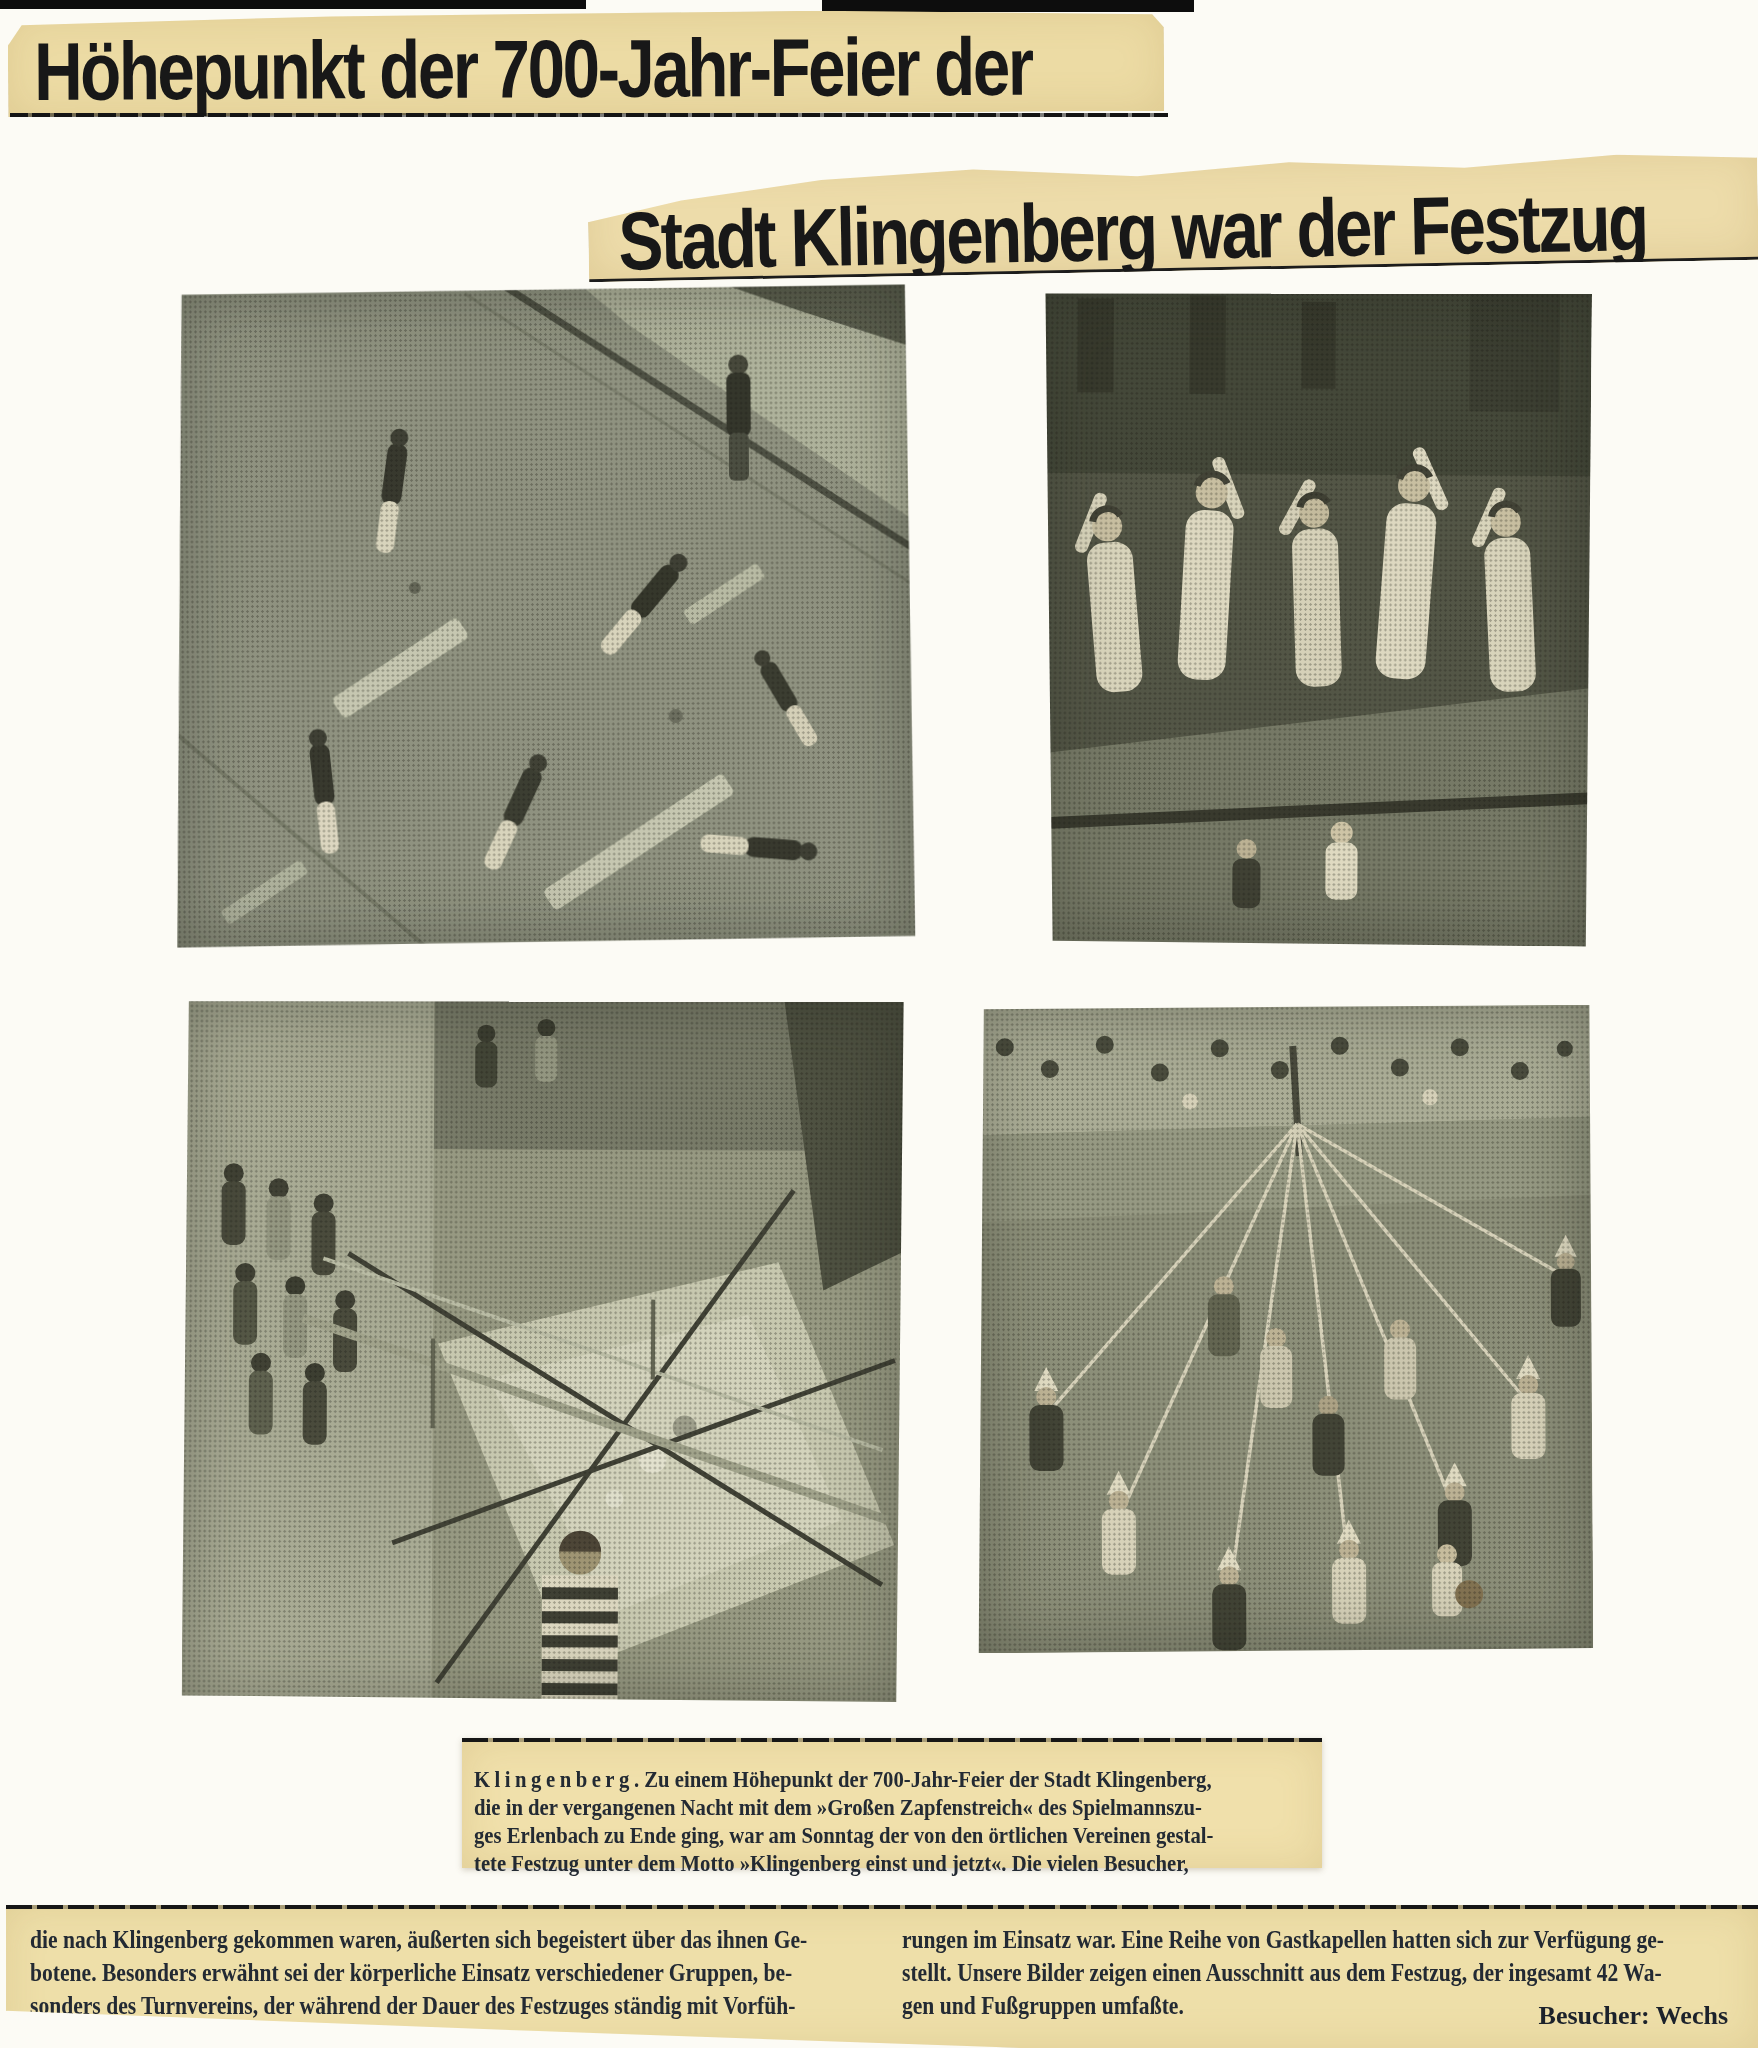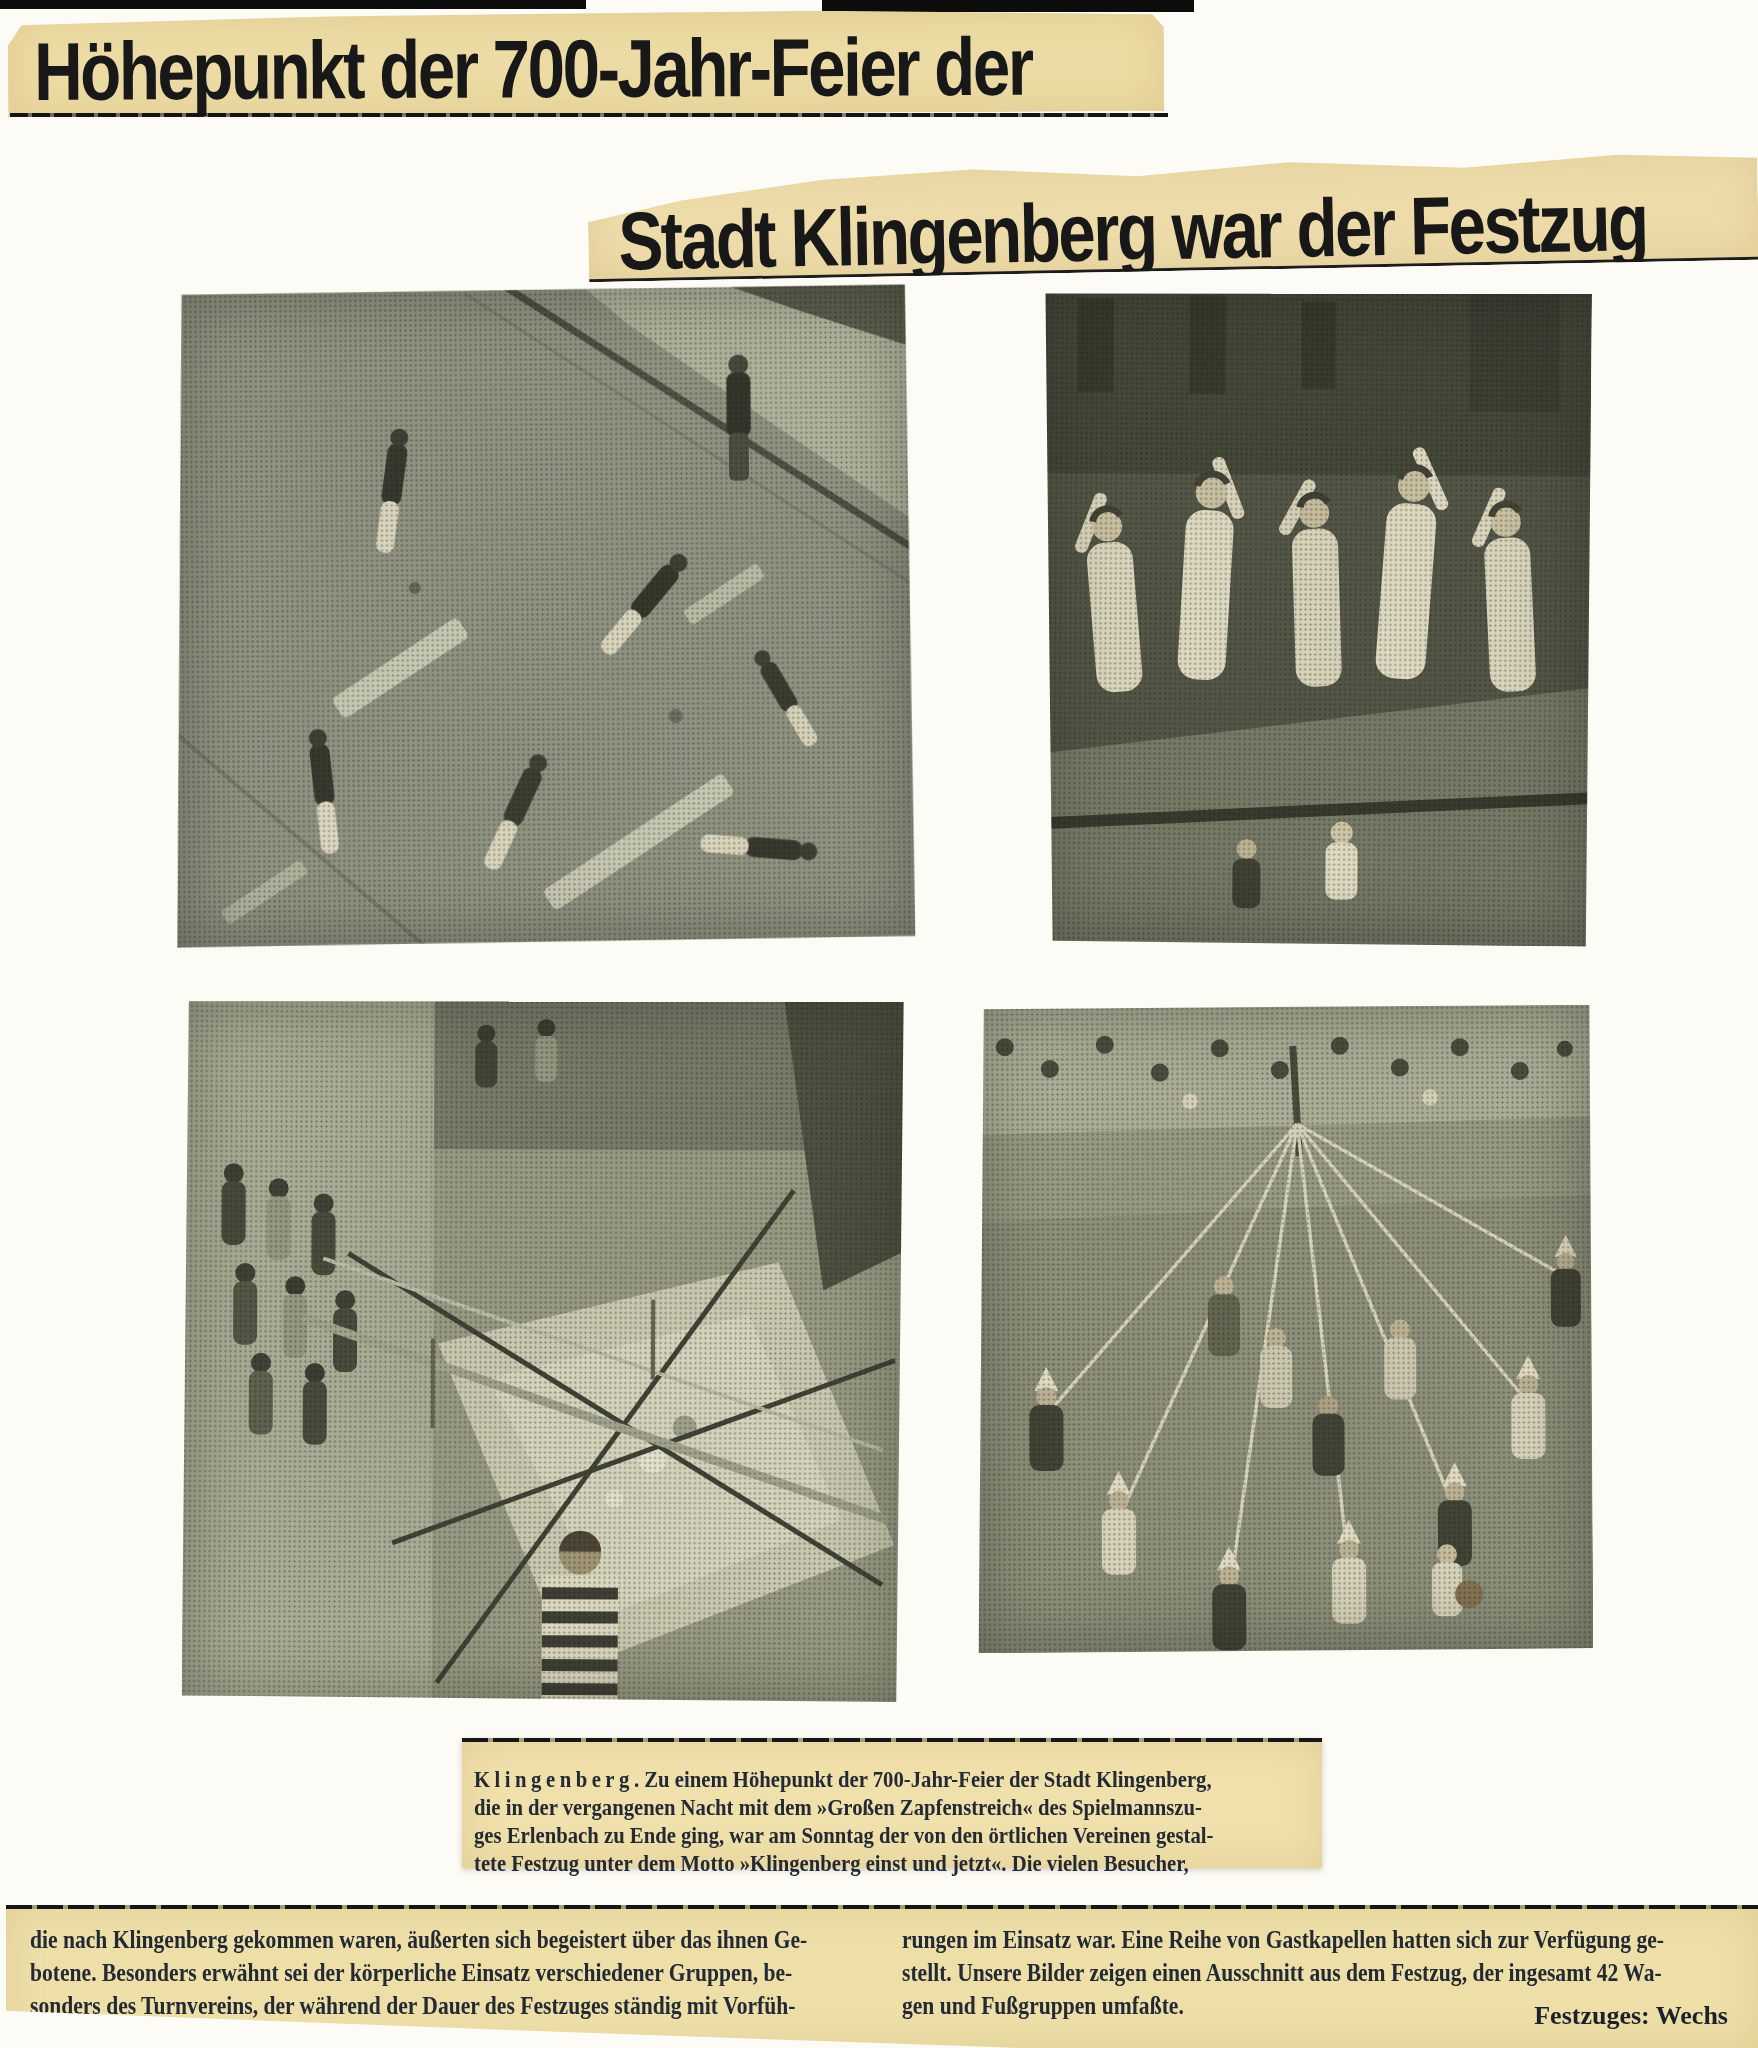--- a/index.html
+++ b/index.html
@@ -363,16 +363,16 @@
         <div class="bot-line">sonders des Turnvereins, der während der Dauer des Festzuges ständig mit Vorfüh-</div>
       </div>
     </div>
     <div style="position:absolute;left:896px;top:18px;">
       <div class="squeeze" style="transform:scaleX(.83);width:1030px;">
         <div class="bot-line">rungen im Einsatz war. Eine Reihe von Gastkapellen hatten sich zur Verfügung ge-</div>
         <div class="bot-line">stellt. Unsere Bilder zeigen einen Ausschnitt aus dem Festzug, der ingesamt 42 Wa-</div>
         <div class="bot-line">gen und Fußgruppen umfaßte.</div>
       </div>
     </div>
-    <div class="credit" style="position:absolute;right:30px;top:96px;">Festzuges: Wechs</div>
+    <div class="credit" style="position:absolute;right:30px;top:96px;">Besucher: Wechs</div>
   </div>
 
 </div>
 
 </body></html>

